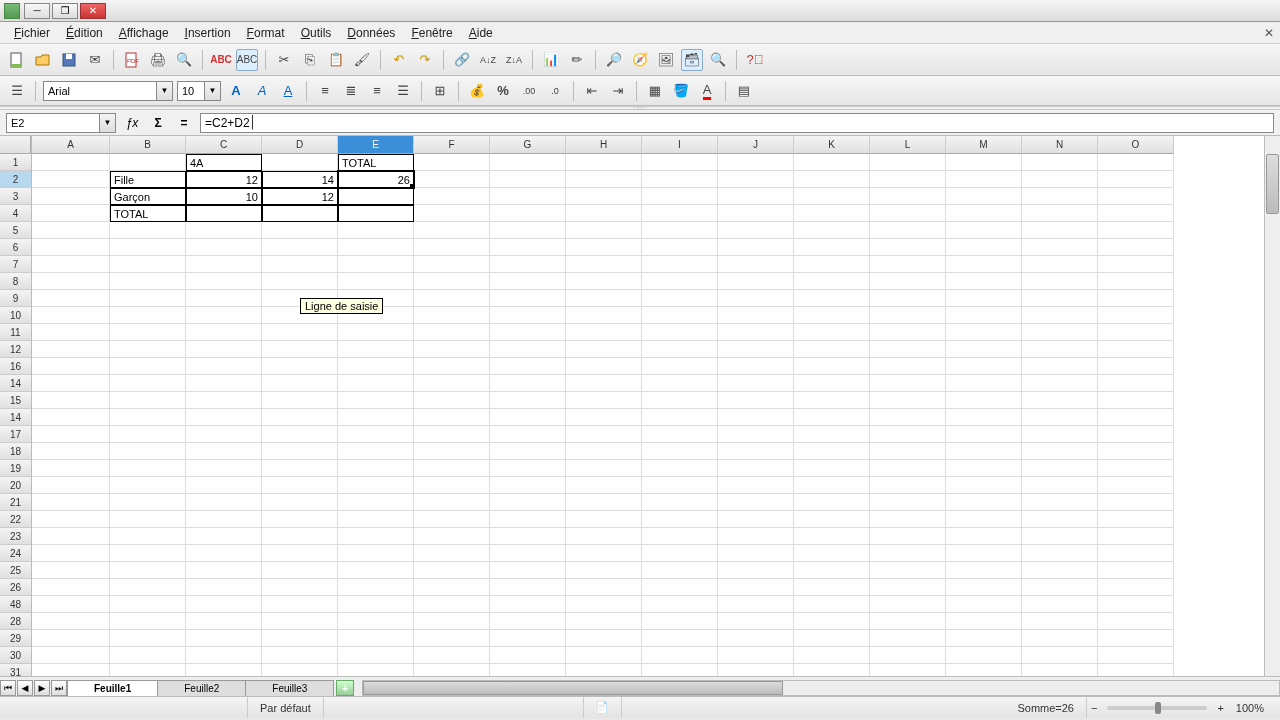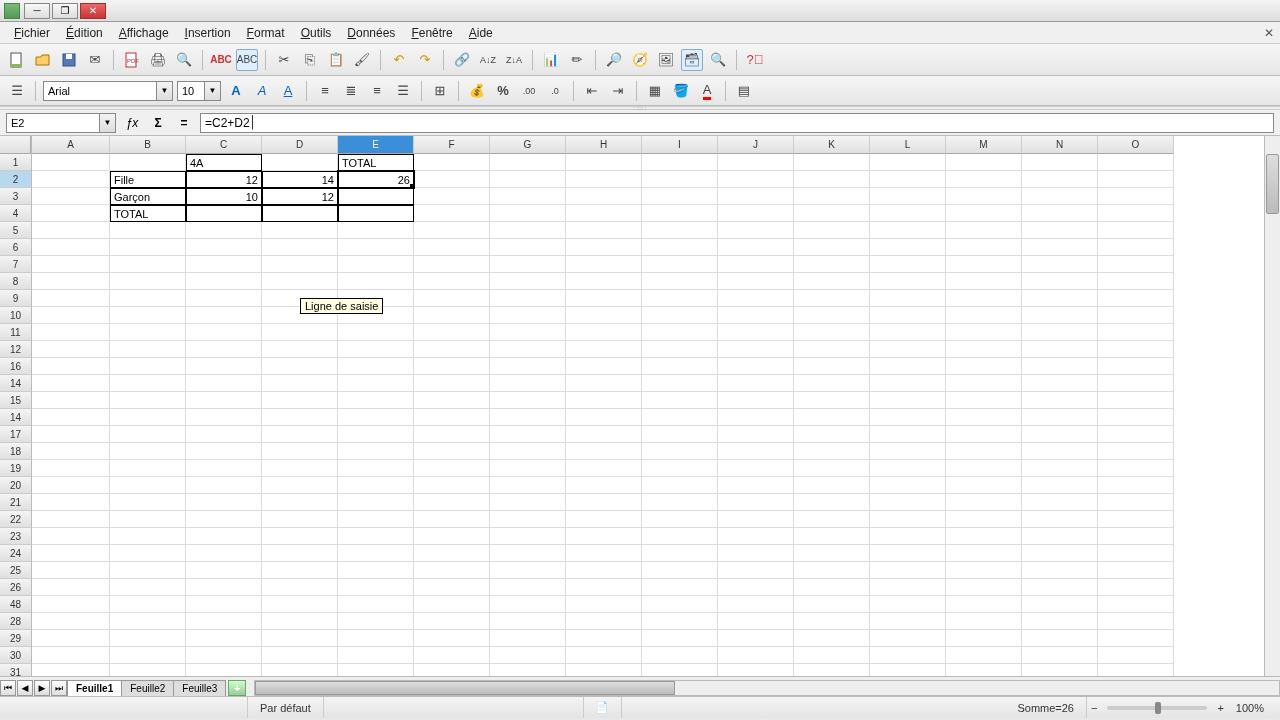--- a/index.html
+++ b/index.html
@@ -43,21 +43,21 @@
 .bord{border:1px solid #000 !important;}
 .selcell{outline:2px solid #000;outline-offset:-1px;position:relative;}
 .selcell::after{content:"";position:absolute;right:-2px;bottom:-2px;width:5px;height:5px;background:#000;}
 .tooltip{position:absolute;left:300px;top:162px;background:#ffffe1;border:1px solid #000;font-size:11px;padding:1px 4px;z-index:5;}
 .overlay-text{position:absolute;left:490px;top:175px;font-size:28px;color:#000;font-family:"Segoe UI",sans-serif;z-index:4;}
 .vscroll{position:absolute;right:0;top:0;bottom:0;width:16px;background:#eee;border-left:1px solid #bbb;}
 .vscroll .thumb{position:absolute;left:1px;right:1px;top:18px;height:60px;background:linear-gradient(#ddd,#bbb);border:1px solid #999;border-radius:2px;}
 .tabbar{height:20px;background:#eee;display:flex;align-items:flex-end;border-top:1px solid #bbb;font-size:10px;position:relative;}
 .tabnav{display:flex;}
 .tabnav div{width:16px;height:16px;border:1px solid #999;background:linear-gradient(#fff,#ddd);display:flex;align-items:center;justify-content:center;font-size:9px;cursor:pointer;margin-right:1px;}
-.tab{padding:2px 8px;border:1px solid #999;border-bottom:none;background:#ddd;margin-left:-1px;cursor:pointer;}
+.tab{padding:2px 26px;border:1px solid #999;border-bottom:none;background:#ddd;margin-left:-1px;cursor:pointer;}
 .tab.active{background:#fff;font-weight:bold;}
 .addtab{width:18px;height:16px;background:linear-gradient(#cfc,#9c9);border:1px solid #6a6;margin-left:2px;display:flex;align-items:center;justify-content:center;color:#fff;font-weight:bold;font-size:11px;cursor:pointer;}
 .hscroll{flex:1;height:16px;margin-left:8px;background:#eee;border:1px solid #bbb;position:relative;}
 .hscroll .thumb{position:absolute;left:0;top:0;bottom:0;width:420px;background:linear-gradient(#ddd,#bbb);border:1px solid #999;}
 .statusbar{height:22px;background:linear-gradient(#f4f4f4,#e4e4e4);border-top:1px solid #bbb;display:flex;align-items:center;font-size:11px;color:#333;padding:0 8px;}
 .statusbar .seg{padding:0 12px;border-right:1px solid #ccc;height:100%;display:flex;align-items:center;}
 .statusbar .flex{flex:1;}
 .zoomslider{width:100px;height:4px;background:#ccc;border-radius:2px;margin:0 6px;position:relative;}
 .zoomslider .knob{position:absolute;left:48px;top:-4px;width:6px;height:12px;background:#888;border-radius:2px;}
 svg{display:block;}

